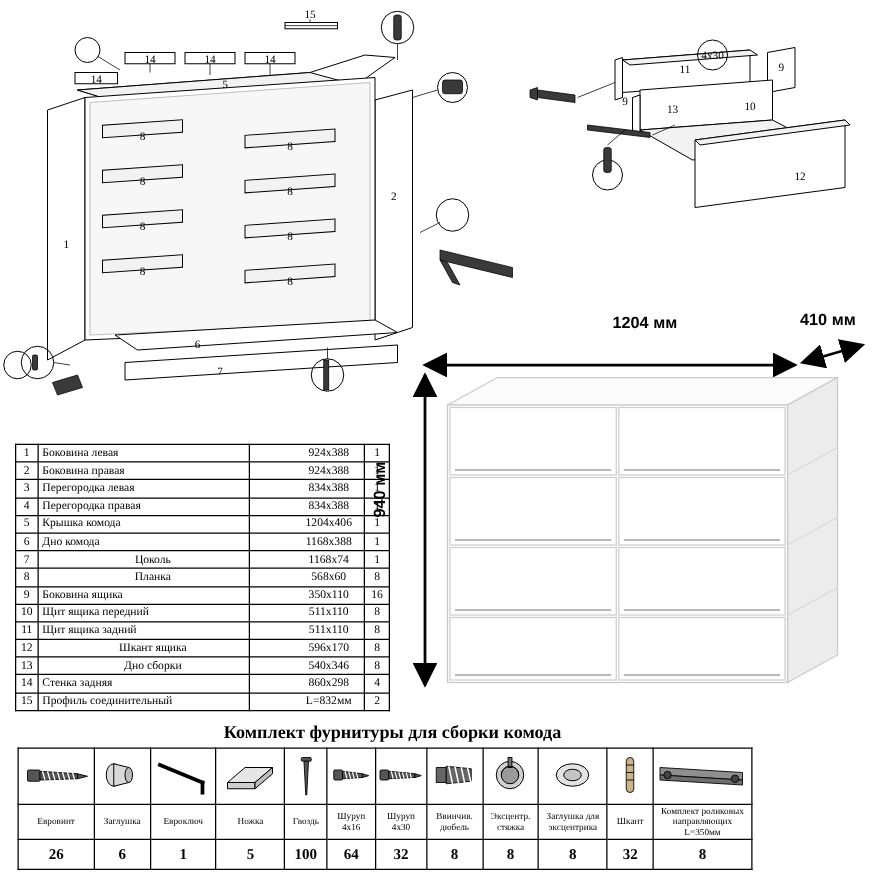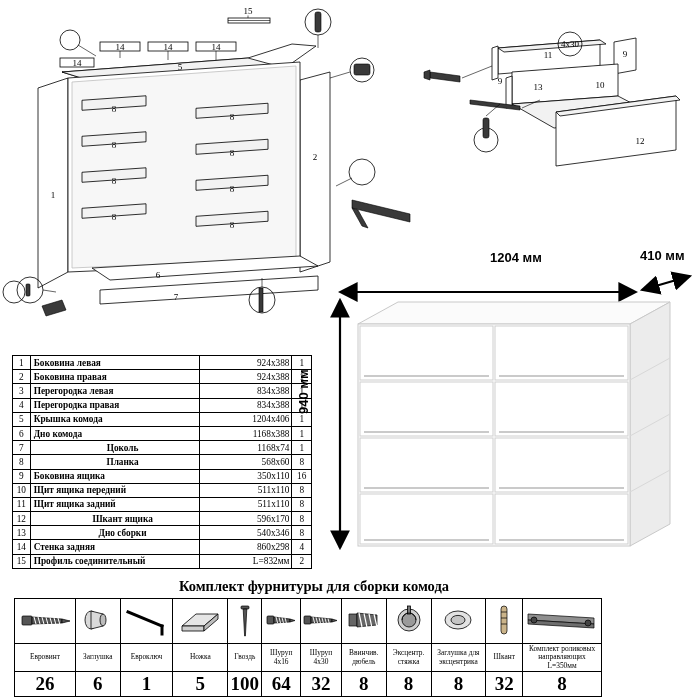--- a/index.html
+++ b/index.html
@@ -26,41 +26,41 @@
   }
   #parts-table td{
     border:1px solid #000;
     padding:0px 2px;
     height:13.2px;
     line-height:12px;
     white-space:nowrap;
     overflow:hidden;
   }
   #parts-table td.num{width:15px;text-align:center;}
-  #parts-table td.name{width:185px;text-align:left;padding-left:3px;font-weight:bold;}
+  #parts-table td.name{width:185px;text-align:left;padding-left:3px;}
   #parts-table td.name.ind{text-align:center;padding-left:17px;}
-  #parts-table td.size{width:62px;text-align:right;padding-left:37px;}
+  #parts-table td.size{width:62px;text-align:center;padding-left:37px;}
   #parts-table td.qty{width:18px;text-align:center;}
 
   
   #hw-title{
     left:0;top:578px;width:628px;text-align:center;
     font-size:14.5px;font-weight:bold;
     font-family:"Liberation Serif", serif;
   }
   #hw-table{
     left:14px;top:598px;width:588px;
     border-collapse:collapse;
     font-size:7.4px;
     font-family:"Liberation Serif", serif;
   }
   #hw-table td{border:1px solid #000;text-align:center;vertical-align:middle;}
   #hw-table tr.icons td{height:44px;padding:0;}
   #hw-table tr.labels td{height:22px;padding:1px 1px;line-height:8.4px;}
-  #hw-table tr.counts td{height:21px;font-size:19px;font-weight:bold;font-family:"Liberation Serif", serif;}
+  #hw-table tr.counts td{height:21px;font-size:12px;font-weight:bold;font-family:"Liberation Serif", serif;}
 
   
   #product{left:318px;top:262px;width:378px;height:310px;}
   .dimlabel{font-family:"Liberation Sans", sans-serif;font-weight:bold;font-size:13px;}
 </style>
 </head>
 <body>
 
 <div class="abs" id="assembly">
 <svg width="700" height="345" viewBox="0 0 700 345" xmlns="http://www.w3.org/2000/svg">

